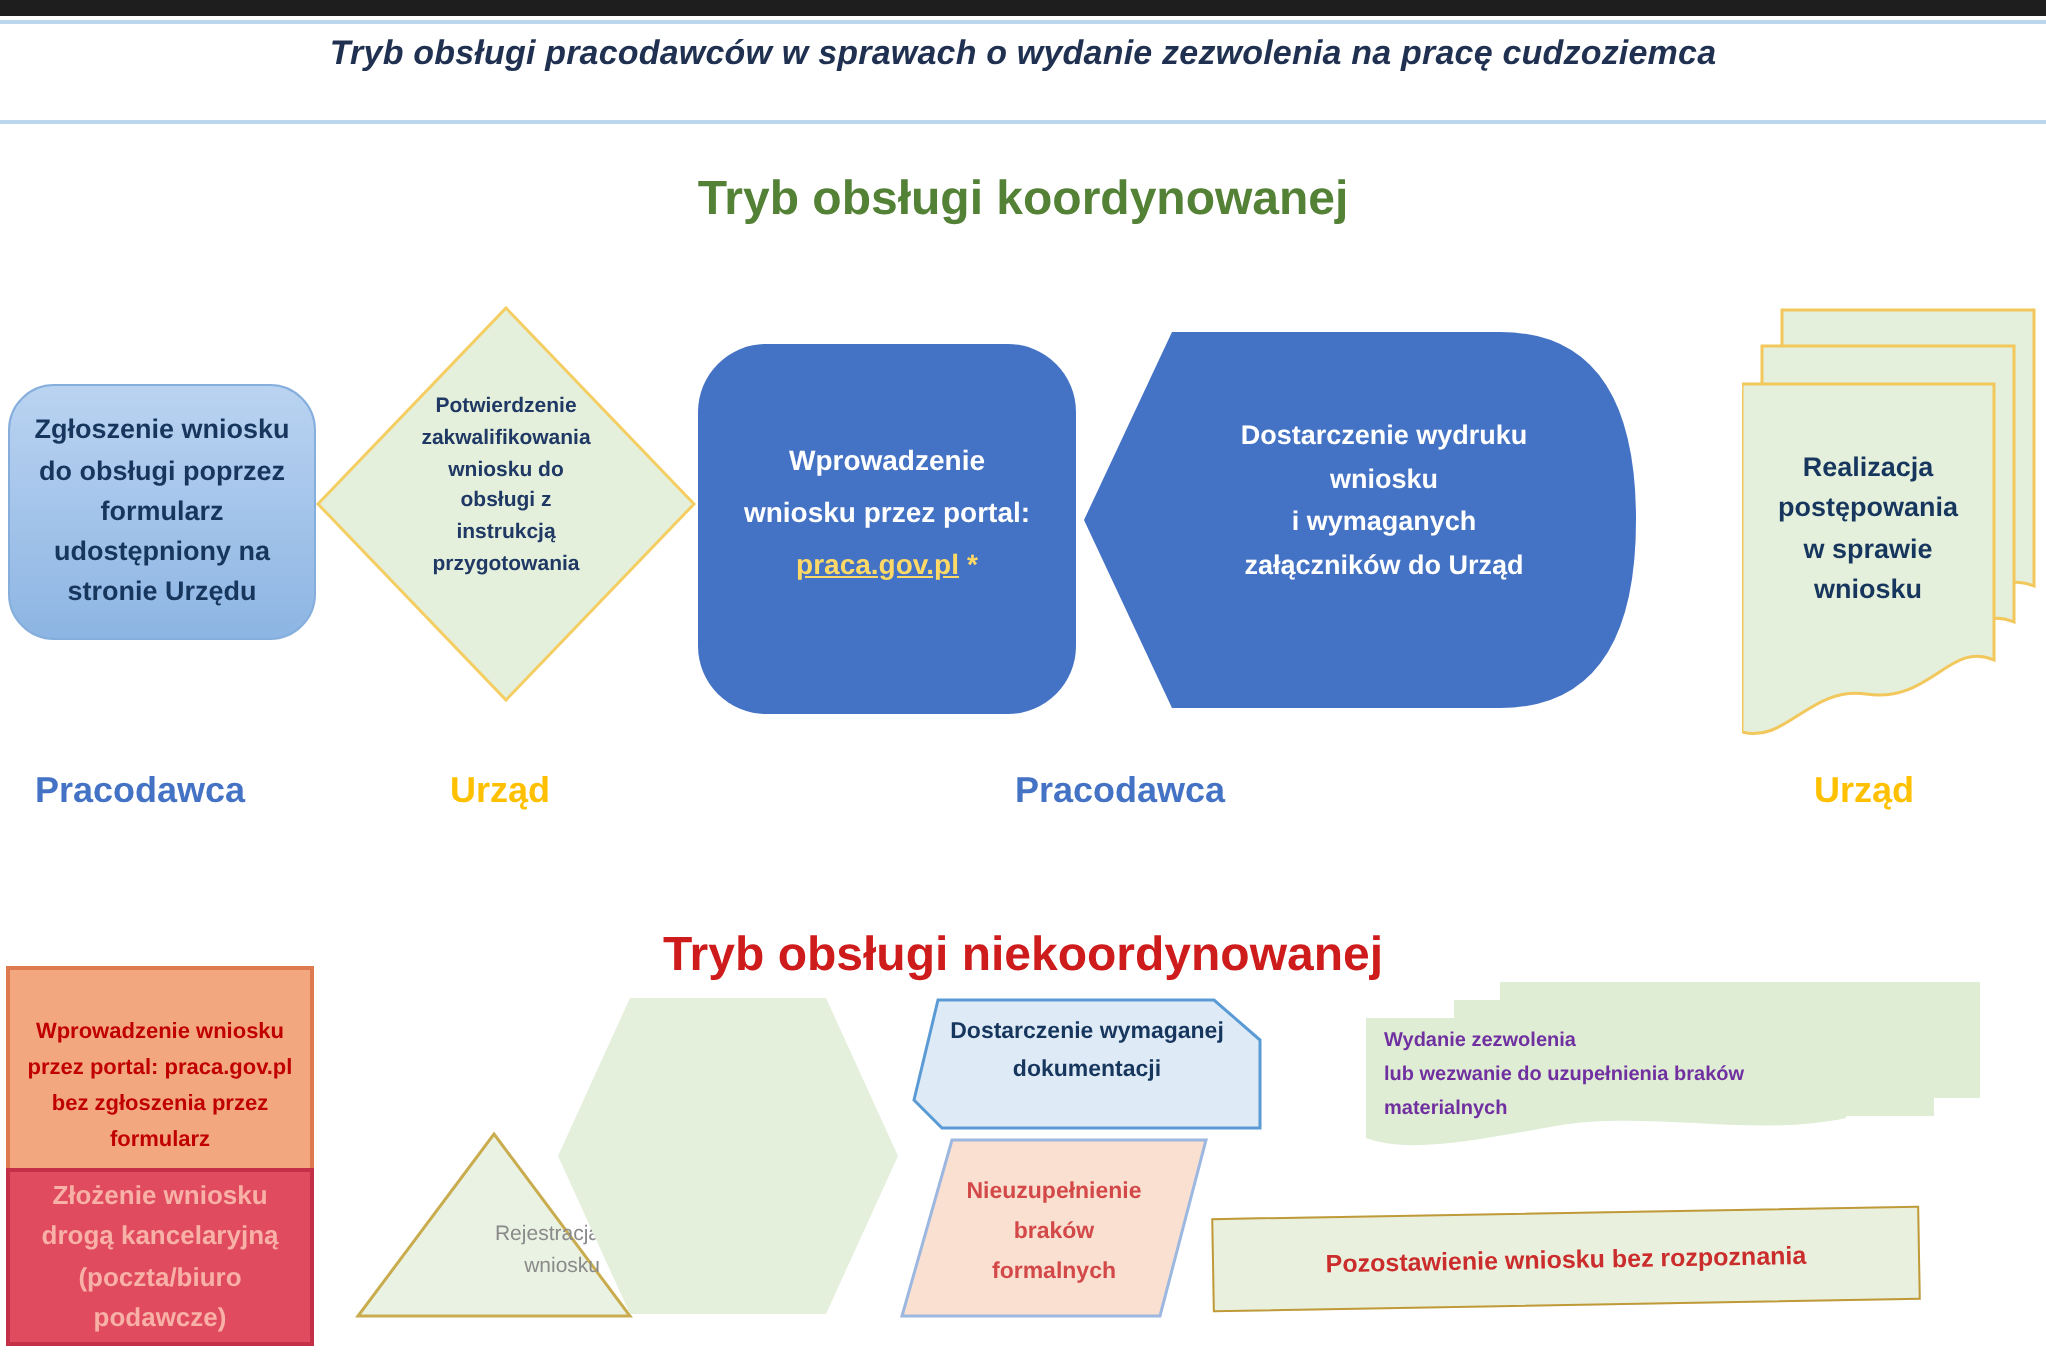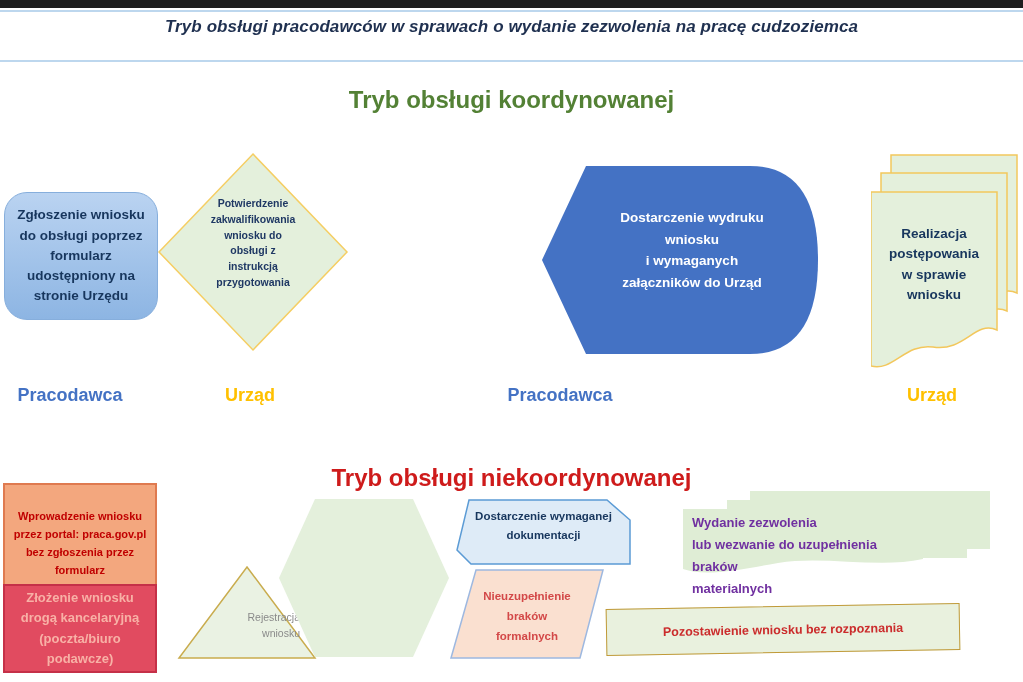--- a/index.html
+++ b/index.html
@@ -39,21 +39,21 @@
   .orange-box{left:3px;top:483px;width:154px;height:120px;background:#F3A77E;border:2px solid #DF7A50;
     box-sizing:border-box;display:flex;align-items:center;justify-content:center;text-align:center;
     color:#C00000;font-size:11px;font-weight:bold;line-height:1.65;}
   .crimson-box{left:3px;top:584px;width:154px;height:89px;background:#E14B60;border:2px solid #C53048;
     box-sizing:border-box;display:flex;align-items:center;justify-content:center;text-align:center;
     color:#F8B1A6;font-size:13px;font-weight:bold;line-height:1.55;}
   .tri-text{left:194px;top:610px;width:106px;text-align:right;color:#8A8A8A;font-size:10.5px;line-height:1.5;}
   .hex-text{left:292px;top:533px;width:144px;text-align:center;color:#C00000;font-size:11.5px;font-weight:bold;line-height:1.55;}
   .banner-text{left:466px;top:507px;width:155px;text-align:center;color:#17365D;font-size:11.5px;font-weight:bold;line-height:1.65;}
   .par-text{left:462px;top:586px;width:130px;text-align:center;color:#D34848;font-size:11.5px;font-weight:bold;line-height:1.75;}
-  .sheets-text{left:692px;top:512px;width:232px;text-align:left;color:#7030A0;font-size:13px;font-weight:bold;line-height:1.7;}
+  .sheets-text{left:692px;top:512px;width:232px;text-align:left;color:#7030A0;font-size:10px;font-weight:bold;line-height:1.7;}
   .olive-box{left:606px;top:606px;width:354px;height:47px;background:#E9F1DE;border:1.5px solid #C09A39;
     box-sizing:border-box;display:flex;align-items:center;justify-content:center;transform:rotate(-1deg);
     color:#CB2C2C;font-size:12.5px;font-weight:bold;}
   svg{display:block;}
 </style>
 </head>
 <body>
 
 <div id="canvas">
 
@@ -73,20 +73,25 @@
   <svg class="abs" style="left:157px;top:152px;" width="192" height="200">
     <polygon points="96,2 190,100 96,198 2,100" fill="#E4F0DC" stroke="#F5CE63" stroke-width="1.5"></polygon>
   </svg>
   <div class="abs diamond-text pre">Potwierdzenie
 zakwalifikowania
 wniosku do
 obsługi z
 instrukcją
 przygotowania</div>
 
+  <div class="abs box2">
+    <span class="pre">Wprowadzenie
+wniosku przez portal:</span><br>
+    <span class="portal-link">praca.gov.pl</span><span class="portal-ast">*</span>
+  </div>
 
   <svg class="abs" style="left:540px;top:164px;" width="282" height="192">
     <path d="M46 2 H210 Q278 2 278 96 Q278 190 210 190 H46 L2 96 Z" fill="#4472C4"></path>
   </svg>
   <div class="abs chev-text pre">Dostarczenie wydruku
 wniosku
 i wymaganych
 załączników do Urząd</div>
 
   <svg class="abs" style="left:871px;top:153px;" width="150" height="222">

